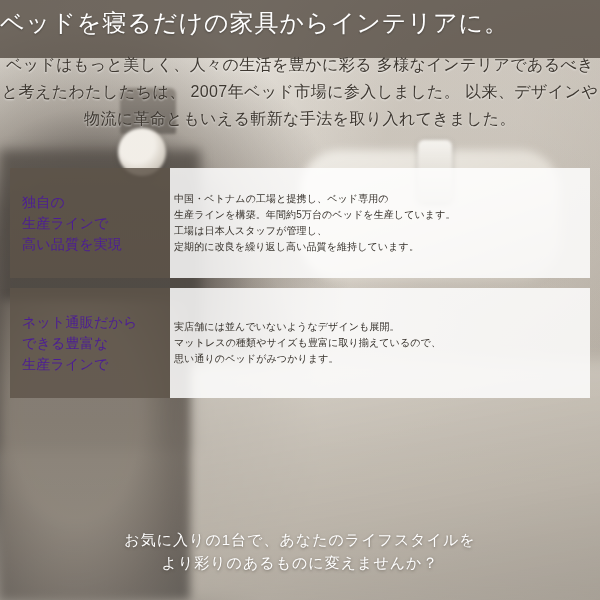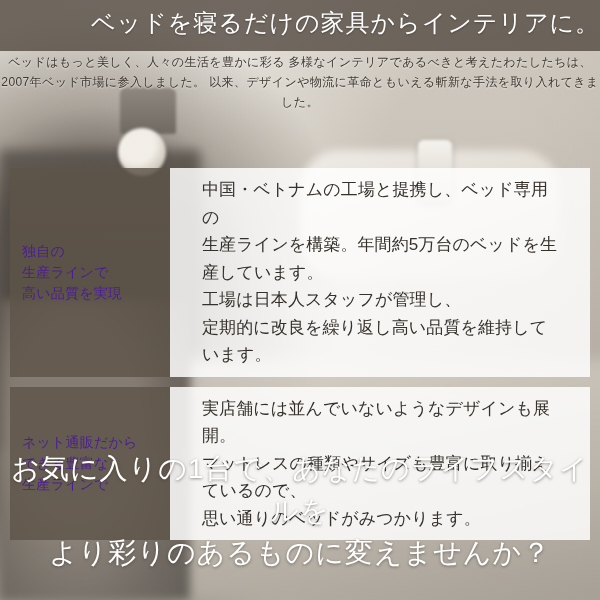--- a/index.html
+++ b/index.html
@@ -91,41 +91,41 @@
     position: absolute;
     inset: 0;
     background: linear-gradient(180deg, rgba(240,238,233,0.30) 0%, rgba(236,233,227,0.18) 35%, rgba(225,221,214,0.22) 70%, rgba(214,209,201,0.35) 100%);
   }
 
   
   .headline-band {
     position: absolute;
     left: 0; top: 0;
     width: 600px;
-    padding: 9px 0 13px;
+    padding: 9px 0 20px;
     background: rgba(79,70,61,0.78);
-    text-align: right;
+    text-align: left;
   }
   .headline {
     color: #ffffff;
     font-size: 24px;
     letter-spacing: 1px;
     line-height: 1.2;
     font-weight: 400;
     text-shadow: 0 1px 2px rgba(0,0,0,0.30);
   }
 
   
   .intro {
     position: absolute;
     left: 0; top: 52px;
     width: 600px;
     text-align: center;
     color: #3e3831;
-    font-size: 12px;
+    font-size: 16px;
     line-height: 1.68;
     letter-spacing: 0.4px;
     text-shadow: 0 1px 2px rgba(255,255,255,0.65);
   }
 
   
   .features {
     position: absolute;
     left: 10px;
     top: 168px;
@@ -152,37 +152,37 @@
     line-height: 1.5;
     letter-spacing: 0.2px;
     white-space: pre-line;
   }
   .feature-body {
     flex: 1 1 auto;
     background: rgba(255,255,255,0.84);
     color: #35302a;
     display: flex;
     align-items: center;
-    padding: 8px 32px;
+    padding: 8px 4px;
     box-sizing: border-box;
-    font-size: 17px;
+    font-size: 10px;
     line-height: 1.62;
     letter-spacing: 0.1px;
     white-space: pre-line;
   }
 
   
   .closing {
     position: absolute;
     left: 0;
     bottom: 26px;
     width: 600px;
     text-align: center;
     color: #ffffff;
-    font-size: 28px;
+    font-size: 15px;
     line-height: 1.5;
     letter-spacing: 1px;
     white-space: pre-line;
     text-shadow: 0 1px 3px rgba(60,52,45,0.55);
   }
 </style>
 </head>
 <body>
 
 <div class="poster">

